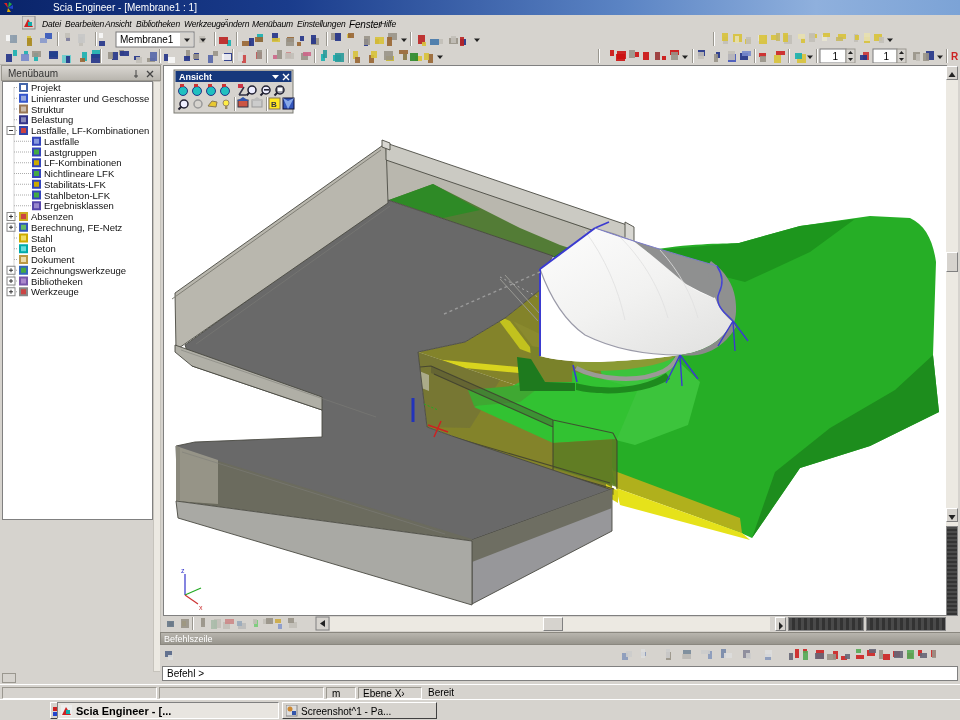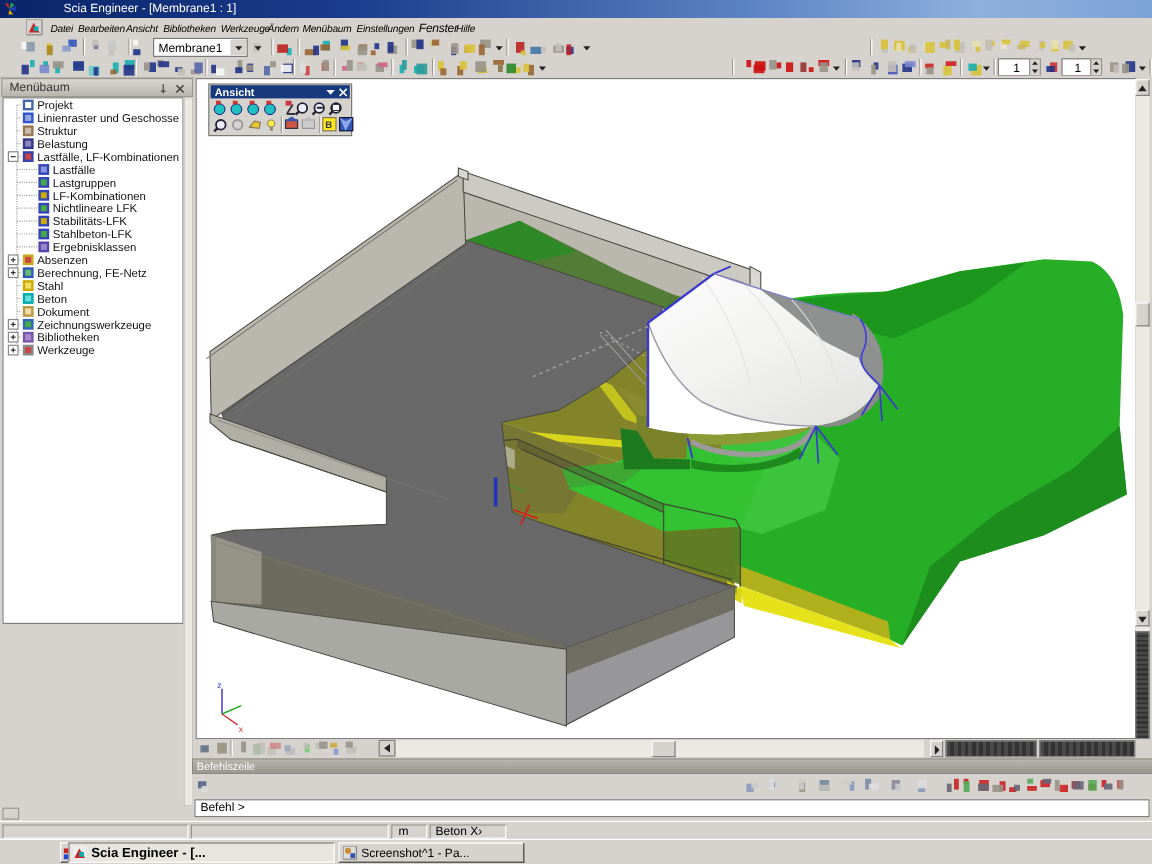--- a/index.html
+++ b/index.html
@@ -23,21 +23,21 @@
     <span class="abs" style="left:48px;top:4px;font-size:8.5px;letter-spacing:-0.2px;">Bearbeiten</span>
     <span class="abs" style="left:88px;top:4px;font-size:8.5px;letter-spacing:-0.2px;">Ansicht</span>
     <span class="abs" style="left:119px;top:4px;font-size:8.5px;letter-spacing:-0.2px;">Bibliotheken</span>
     <span class="abs" style="left:167px;top:4px;font-size:8.5px;letter-spacing:-0.2px;">Werkzeuge</span>
     <span class="abs" style="left:206px;top:4px;font-size:8.5px;letter-spacing:-0.2px;">Ändern</span>
     <span class="abs" style="left:235px;top:4px;font-size:8.5px;letter-spacing:-0.2px;">Menübaum</span>
     <span class="abs" style="left:280px;top:4px;font-size:8.5px;letter-spacing:-0.2px;">Einstellungen</span>
     <span class="abs" style="left:332px;top:4px;font-size:10px;letter-spacing:-0.2px;">Fenster</span>
     <span class="abs" style="left:363px;top:4px;font-size:8.5px;letter-spacing:-0.2px;">Hilfe</span>
 </div>
-<div class="abs" style="left:0;top:31px;width:960px;height:34px;background:#d6d3ce;border-bottom:1px solid #b8b5ae;padding-left:12px;">
+<div class="abs" style="left:0;top:31px;width:960px;height:34px;background:#d6d3ce;border-bottom:1px solid #b8b5ae;">
 <svg width="960" height="34">
       <g transform="translate(4,1)">
         <rect x="0" y="0" width="15" height="15" fill="#d6d3ce"></rect>
         <rect x="2" y="3" width="7" height="6" fill="#f8f8f8" opacity="0.9"></rect>
         <rect x="6" y="3" width="7" height="8" fill="#8899aa" opacity="0.9"></rect>
       </g>
       <g transform="translate(21,1)">
         <rect x="0" y="0" width="15" height="15" fill="#d6d3ce"></rect>
         <rect x="6" y="4" width="4" height="8" fill="#d8c23a" opacity="0.9"></rect>
         <rect x="6" y="6" width="5" height="8" fill="#a88820" opacity="0.9"></rect>
@@ -939,21 +939,22 @@
 </div>
 <div class="abs" style="left:160px;top:665px;width:800px;height:18px;background:#d6d3ce;">
  <div class="abs" style="left:2px;top:1px;width:796px;height:15px;background:#fff;border:1px solid #808080;">
   <span class="abs" style="left:4px;top:1px;font-size:10px;color:#000;">Befehl &gt;</span>
  </div>
 </div>
 <div class="abs" style="left:0;top:684px;width:960px;height:15px;background:#d6d3ce;border-top:1px solid #fff;">
  <div class="abs" style="left:2px;top:2px;width:155px;height:12px;border:1px solid;border-color:#9a978f #fff #fff #9a978f;"></div>
  <div class="abs" style="left:159px;top:2px;width:165px;height:12px;border:1px solid;border-color:#9a978f #fff #fff #9a978f;"></div>
  <div class="abs" style="left:326px;top:2px;width:30px;height:12px;border:1px solid;border-color:#9a978f #fff #fff #9a978f;font-size:10px;padding-left:5px;">m</div>
- <div class="abs" style="left:358px;top:2px;width:64px;height:12px;border:1px solid;border-color:#9a978f #fff #fff #9a978f;font-size:10px;padding-left:4px;">Beton X›</div>
+ <div class="abs" style="left:358px;top:2px;width:64px;height:12px;border:1px solid;border-color:#9a978f #fff #fff #9a978f;font-size:10px;padding-left:4px;">Ebene X›</div>
+ <div class="abs" style="left:424px;top:2px;width:536px;height:12px;font-size:10px;padding-left:4px;">Bereit</div>
 </div>
 <div class="abs" style="left:0;top:699px;width:960px;height:21px;background:#d6d3ce;border-top:1px solid #fff;">
  <div class="abs" style="left:2px;top:2px;width:52px;height:17px;background:#d6d3ce;border:1px solid;border-color:#fff #404040 #404040 #fff;margin-left:48px;">
    <svg class="abs" style="left:2px;top:2px" width="13" height="13">
         <rect x="0" y="2" width="5" height="4" fill="#cc2222"></rect>
         <rect x="6" y="1" width="5" height="4" fill="#22aa22"></rect>
         <rect x="0" y="7" width="5" height="4" fill="#2244cc"></rect>
         <rect x="6" y="6" width="5" height="4" fill="#ccaa00"></rect>
       </svg>
    <span class="abs" style="left:17px;top:2px;font-size:11px;font-weight:bold;">Start</span>

